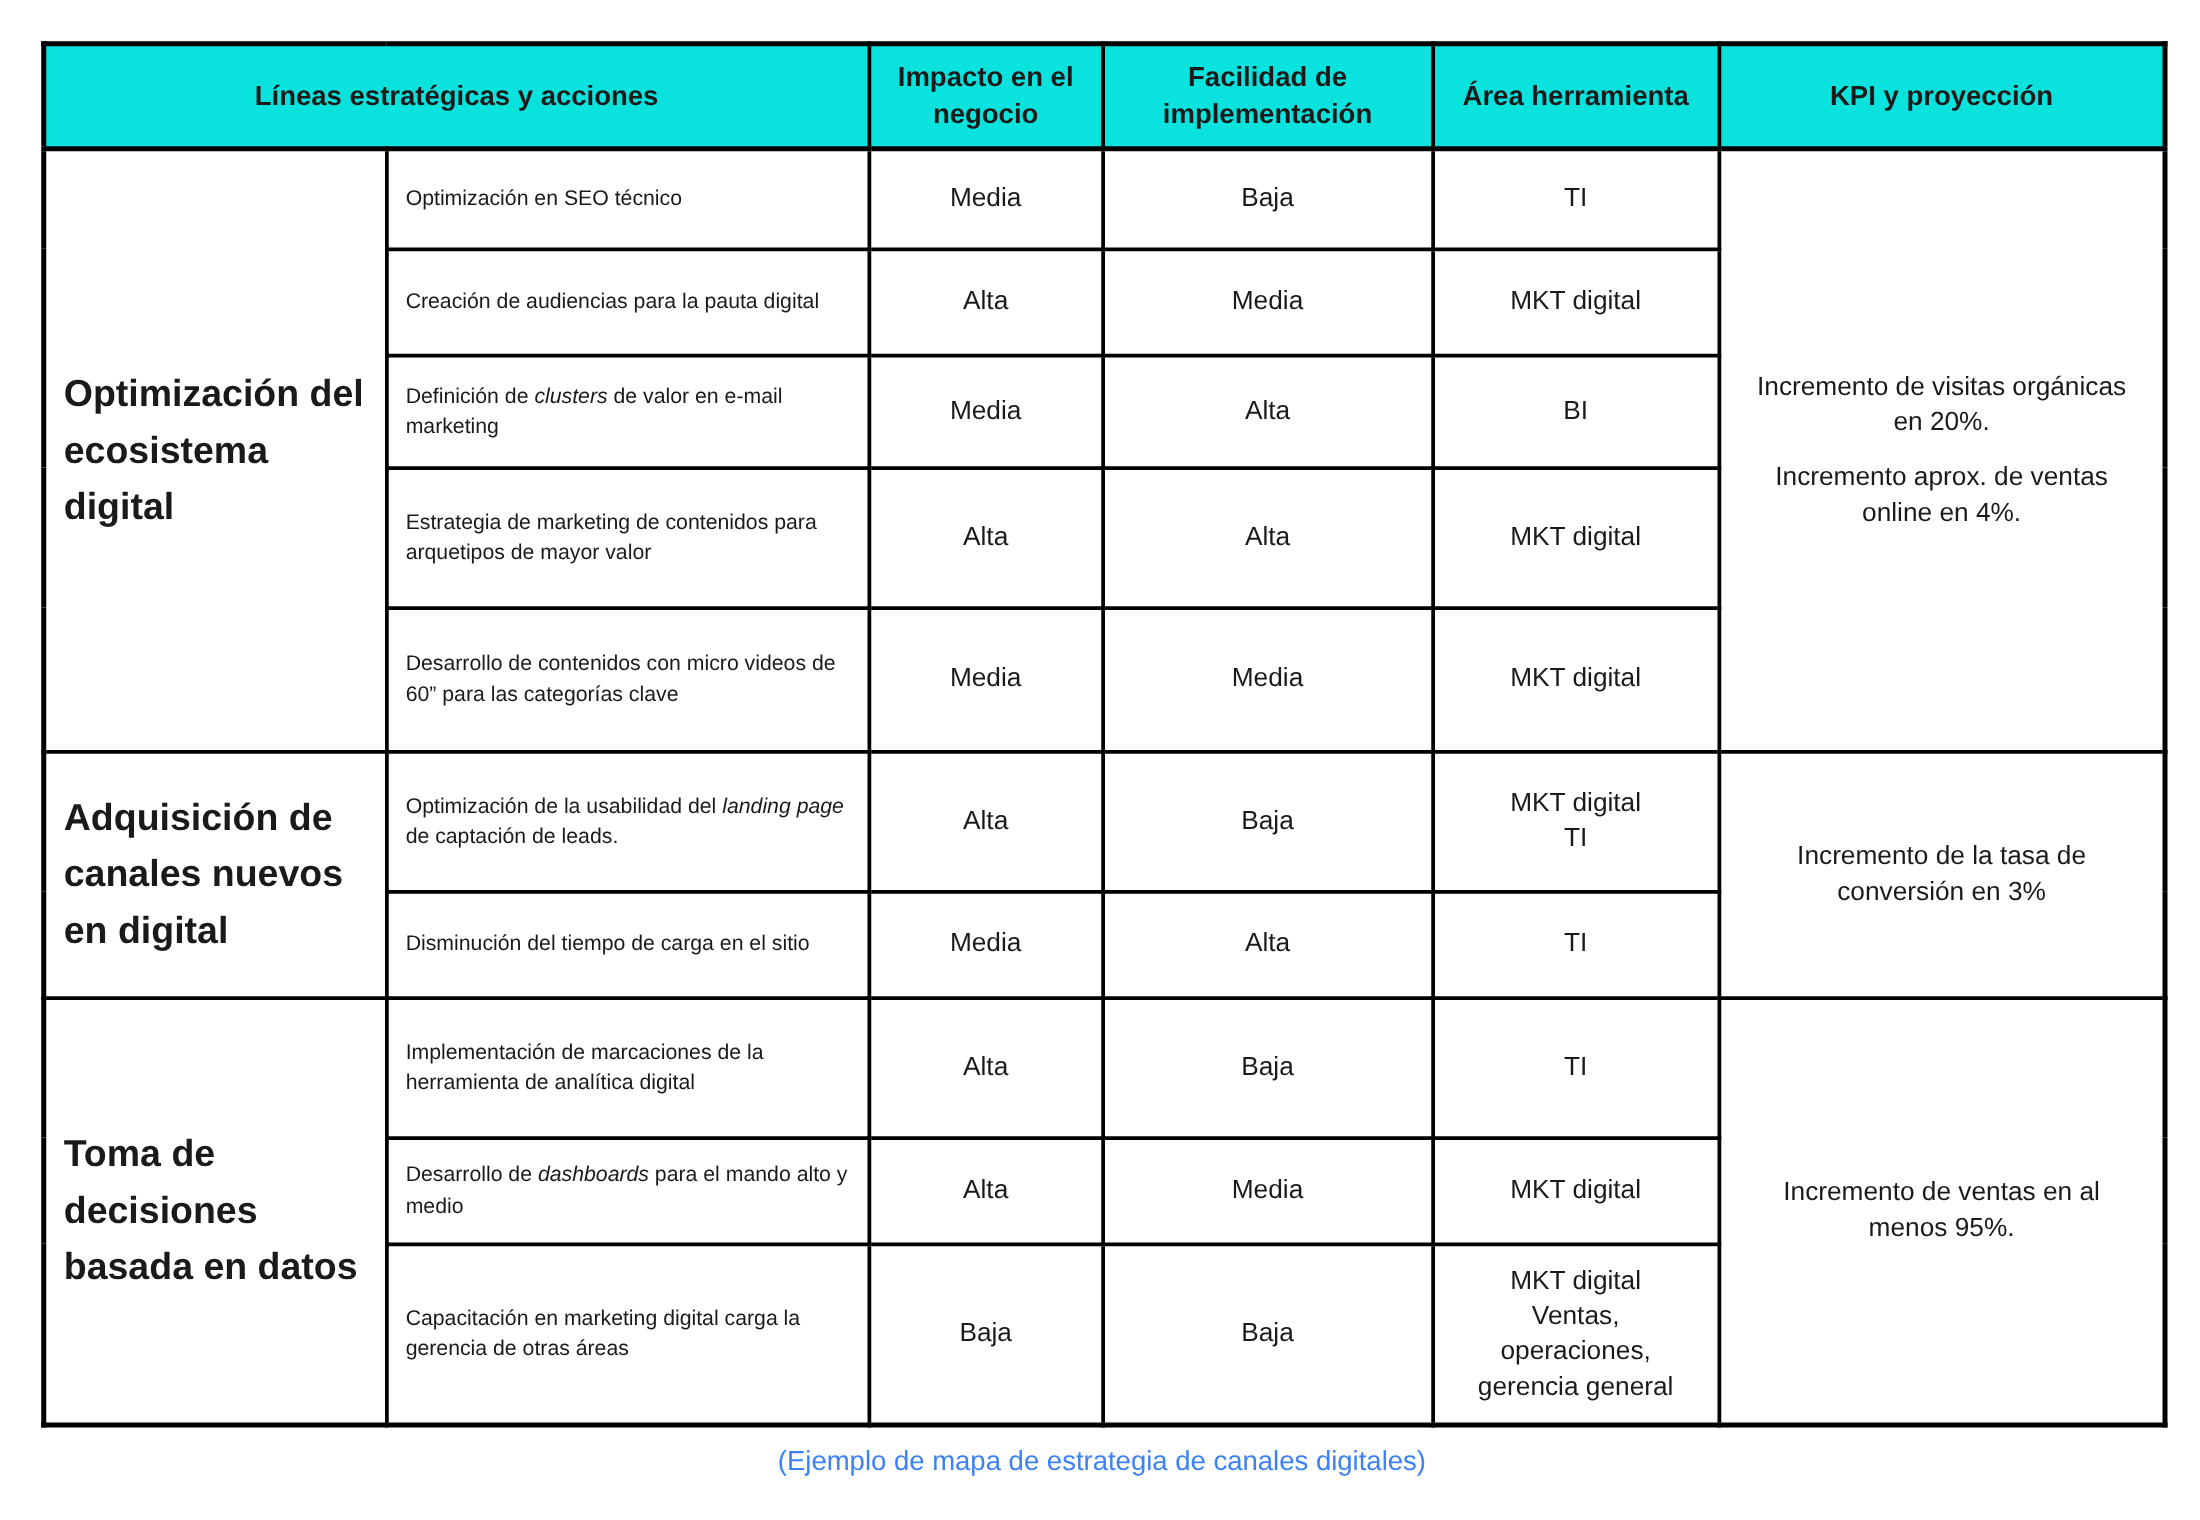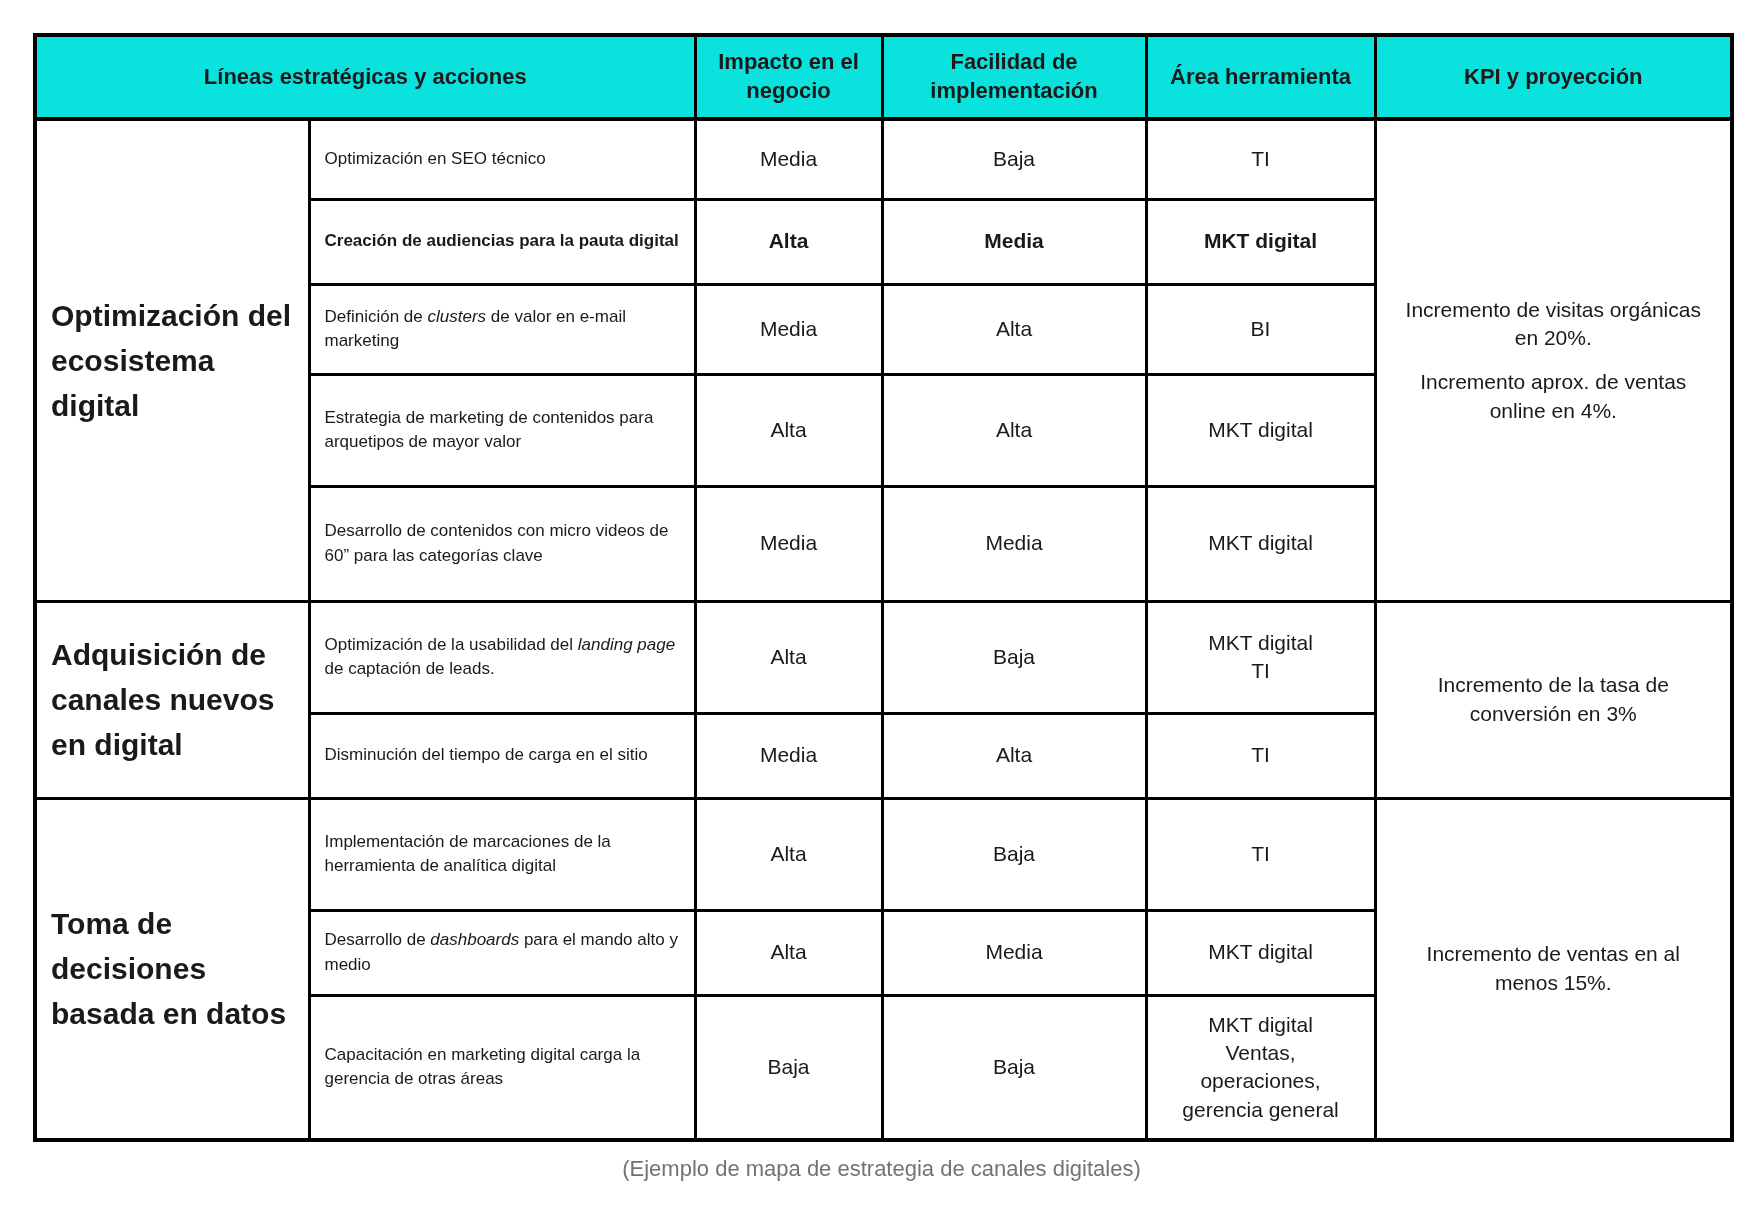--- a/index.html
+++ b/index.html
@@ -53,35 +53,35 @@
   }
   td.kpi {
     text-align: center;
     font-size: 21px;
     line-height: 1.35;
     padding: 10px 18px;
   }
   td.kpi p { margin: 16px 0; }
   
   tbody tr:nth-child(1)  { height: 80px;  }
-  tbody tr:nth-child(2)  { height: 85px; font-weight: bold;  }
+  tbody tr:nth-child(2)  { height: 85px;  }
   tbody tr:nth-child(3)  { height: 90px;  }
   tbody tr:nth-child(4)  { height: 112px; }
   tbody tr:nth-child(5)  { height: 115px; }
   tbody tr:nth-child(6)  { height: 112px; }
   tbody tr:nth-child(7)  { height: 85px;  }
   tbody tr:nth-child(8)  { height: 112px; }
   tbody tr:nth-child(9)  { height: 85px;  }
   tbody tr:nth-child(10) { height: 145px; }
   .caption {
     width: 1697px;
     margin: 14px 0 0 33px;
     text-align: center;
     font-size: 22px;
-    color: #737373;
+    color: #3b82f6;
   }
 </style>
 </head>
 <body>
 
 <table class="strategy">
   <colgroup>
     <col style="width:274px">
     <col style="width:386px">
     <col style="width:187px">
@@ -150,21 +150,21 @@
         <td class="value">Alta</td>
         <td class="value">TI</td>
       </tr>
       <tr>
         <td class="group" rowspan="3">Toma de decisiones basada en datos</td>
         <td class="action"><span>Implementación de marcaciones de la herramienta de analítica digital</span></td>
         <td class="value">Alta</td>
         <td class="value">Baja</td>
         <td class="value">TI</td>
         <td class="kpi" rowspan="3">
-          <p>Incremento de ventas en al menos 15%.</p>
+          <p>Incremento de ventas en al menos 95%.</p>
         </td>
       </tr>
       <tr>
         <td class="action"><span>Desarrollo de </span><i>dashboards</i><span> para el mando alto y medio</span></td>
         <td class="value">Alta</td>
         <td class="value">Media</td>
         <td class="value">MKT digital</td>
       </tr>
       <tr>
         <td class="action"><span>Capacitación en marketing digital carga la gerencia de otras áreas</span></td>

